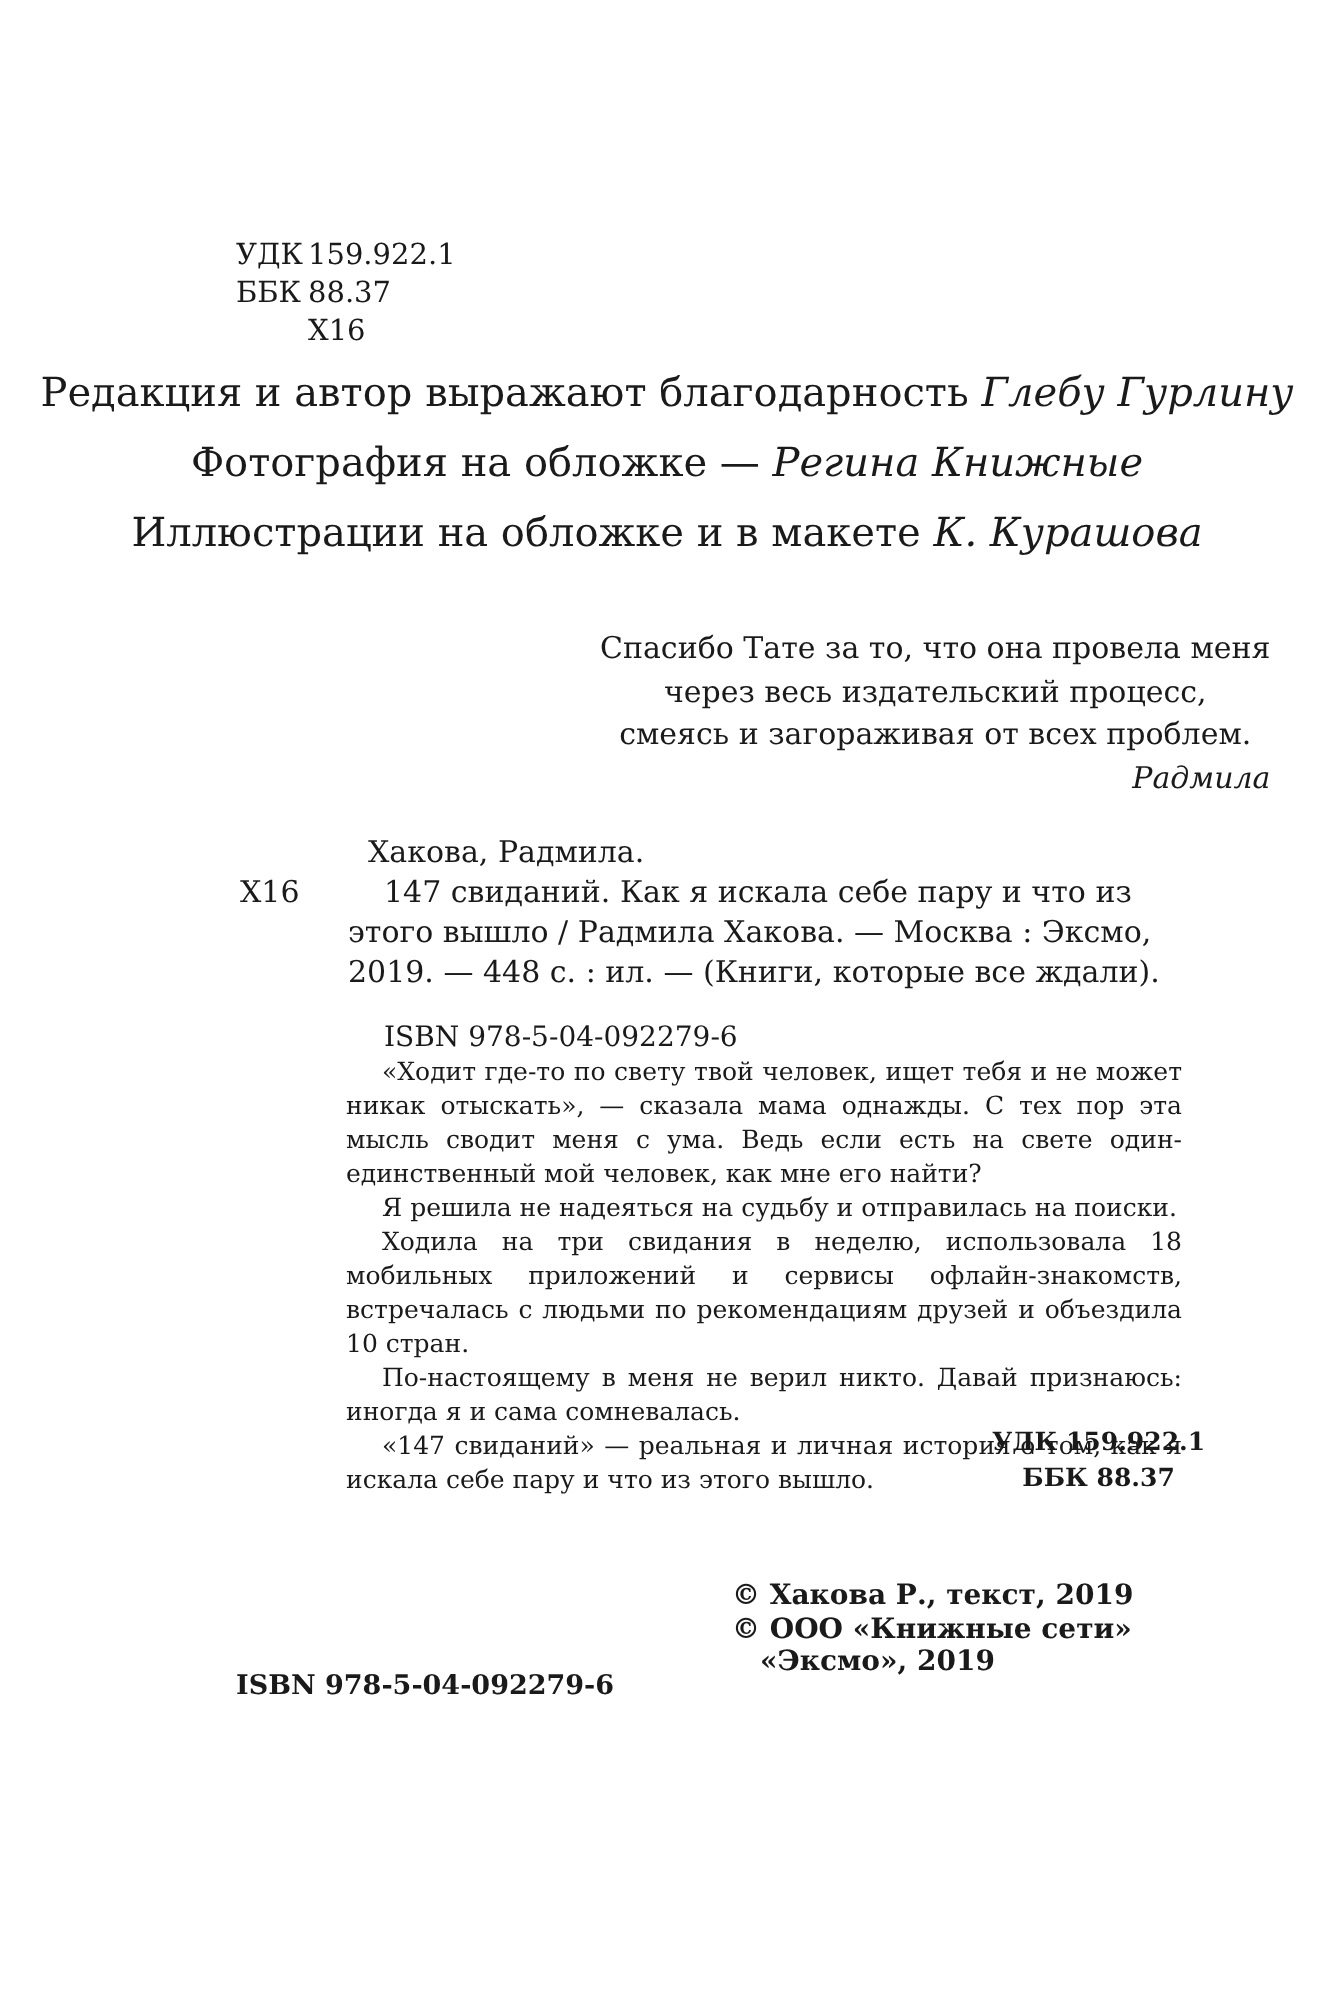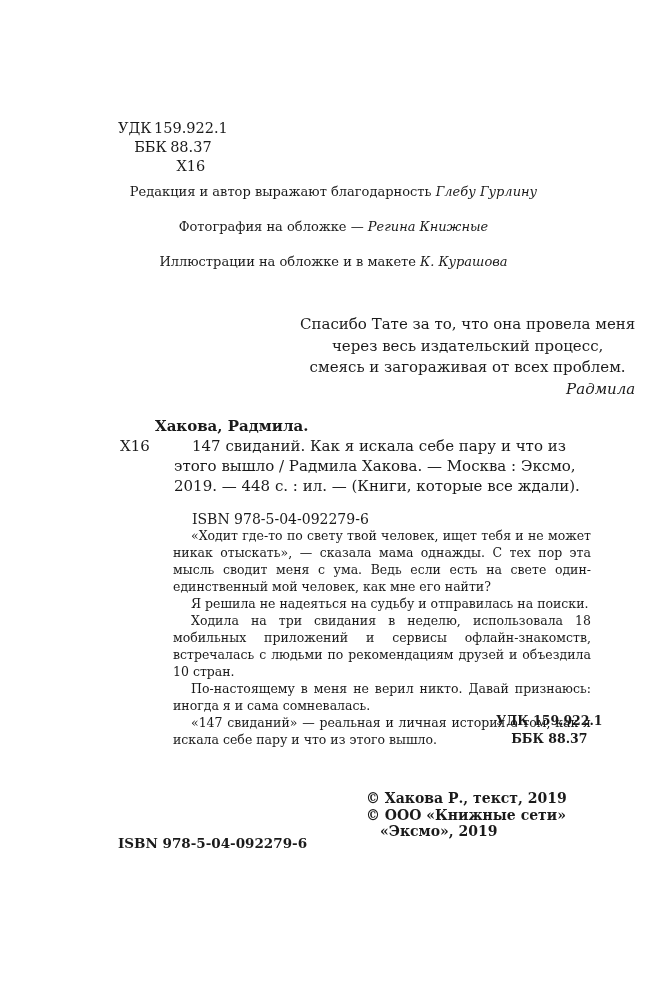--- a/index.html
+++ b/index.html
@@ -1,27 +1,27 @@
 <!DOCTYPE html>
 <html><head>
 <meta charset="utf-8">
 <style>
   html, body { margin: 0; padding: 0; background: #ffffff; }
   body { width: 667px; height: 1000px; position: relative; overflow: hidden;
          font-family: "DejaVu Serif", "Liberation Serif", serif; color: #1a1a1a; }
   .abs { position: absolute; white-space: nowrap; }
   .codes { left: 118px; top: 119px; font-size: 14.5px; line-height: 19px; }
-  .codes .row { display: flex; justify-content: center; }
+  .codes .row { display: flex; }
   .codes .k { width: 36px; }
-  .credits { left: 0; width: 667px; text-align: center; font-size: 13px; }
+  .credits { left: 0; width: 667px; text-align: center; font-size: 20px; }
   .credits i { font-style: italic; }
   .thanks { left: 300px; top: 314px; font-size: 15px; line-height: 21.5px; text-align: center; }
   .thanks .sig { text-align: right; font-style: italic; }
   .biblio { left: 120px; top: 416px; font-size: 15px; line-height: 20px; width: 470px; }
-  .biblio .author { margin-left: 35px; font-weight: bold; }
+  .biblio .author { margin-left: 64px; font-weight: normal; }
   .biblio .xcode { position: absolute; left: 0; top: 20px; }
   .biblio .body { margin-left: 54px; white-space: normal; }
   .biblio .isbn { margin-left: 72px; margin-top: 13px; font-size: 14px; }
   .annot { left: 173px; top: 527px; width: 418px; font-size: 12.5px; line-height: 17px;
            white-space: normal; text-align: justify; }
   .annot p { margin: 0; text-indent: 18px; }
   .codes2 { left: 496px; top: 712px; font-size: 12.5px; line-height: 18px; font-weight: bold; text-align: center; }
   .copy { left: 366px; top: 790px; font-size: 14px; line-height: 16.5px; font-weight: bold; }
   .copy .indent { padding-left: 14px; }
   .isbn2 { left: 118px; top: 835px; font-size: 13.5px; font-weight: bold; }

